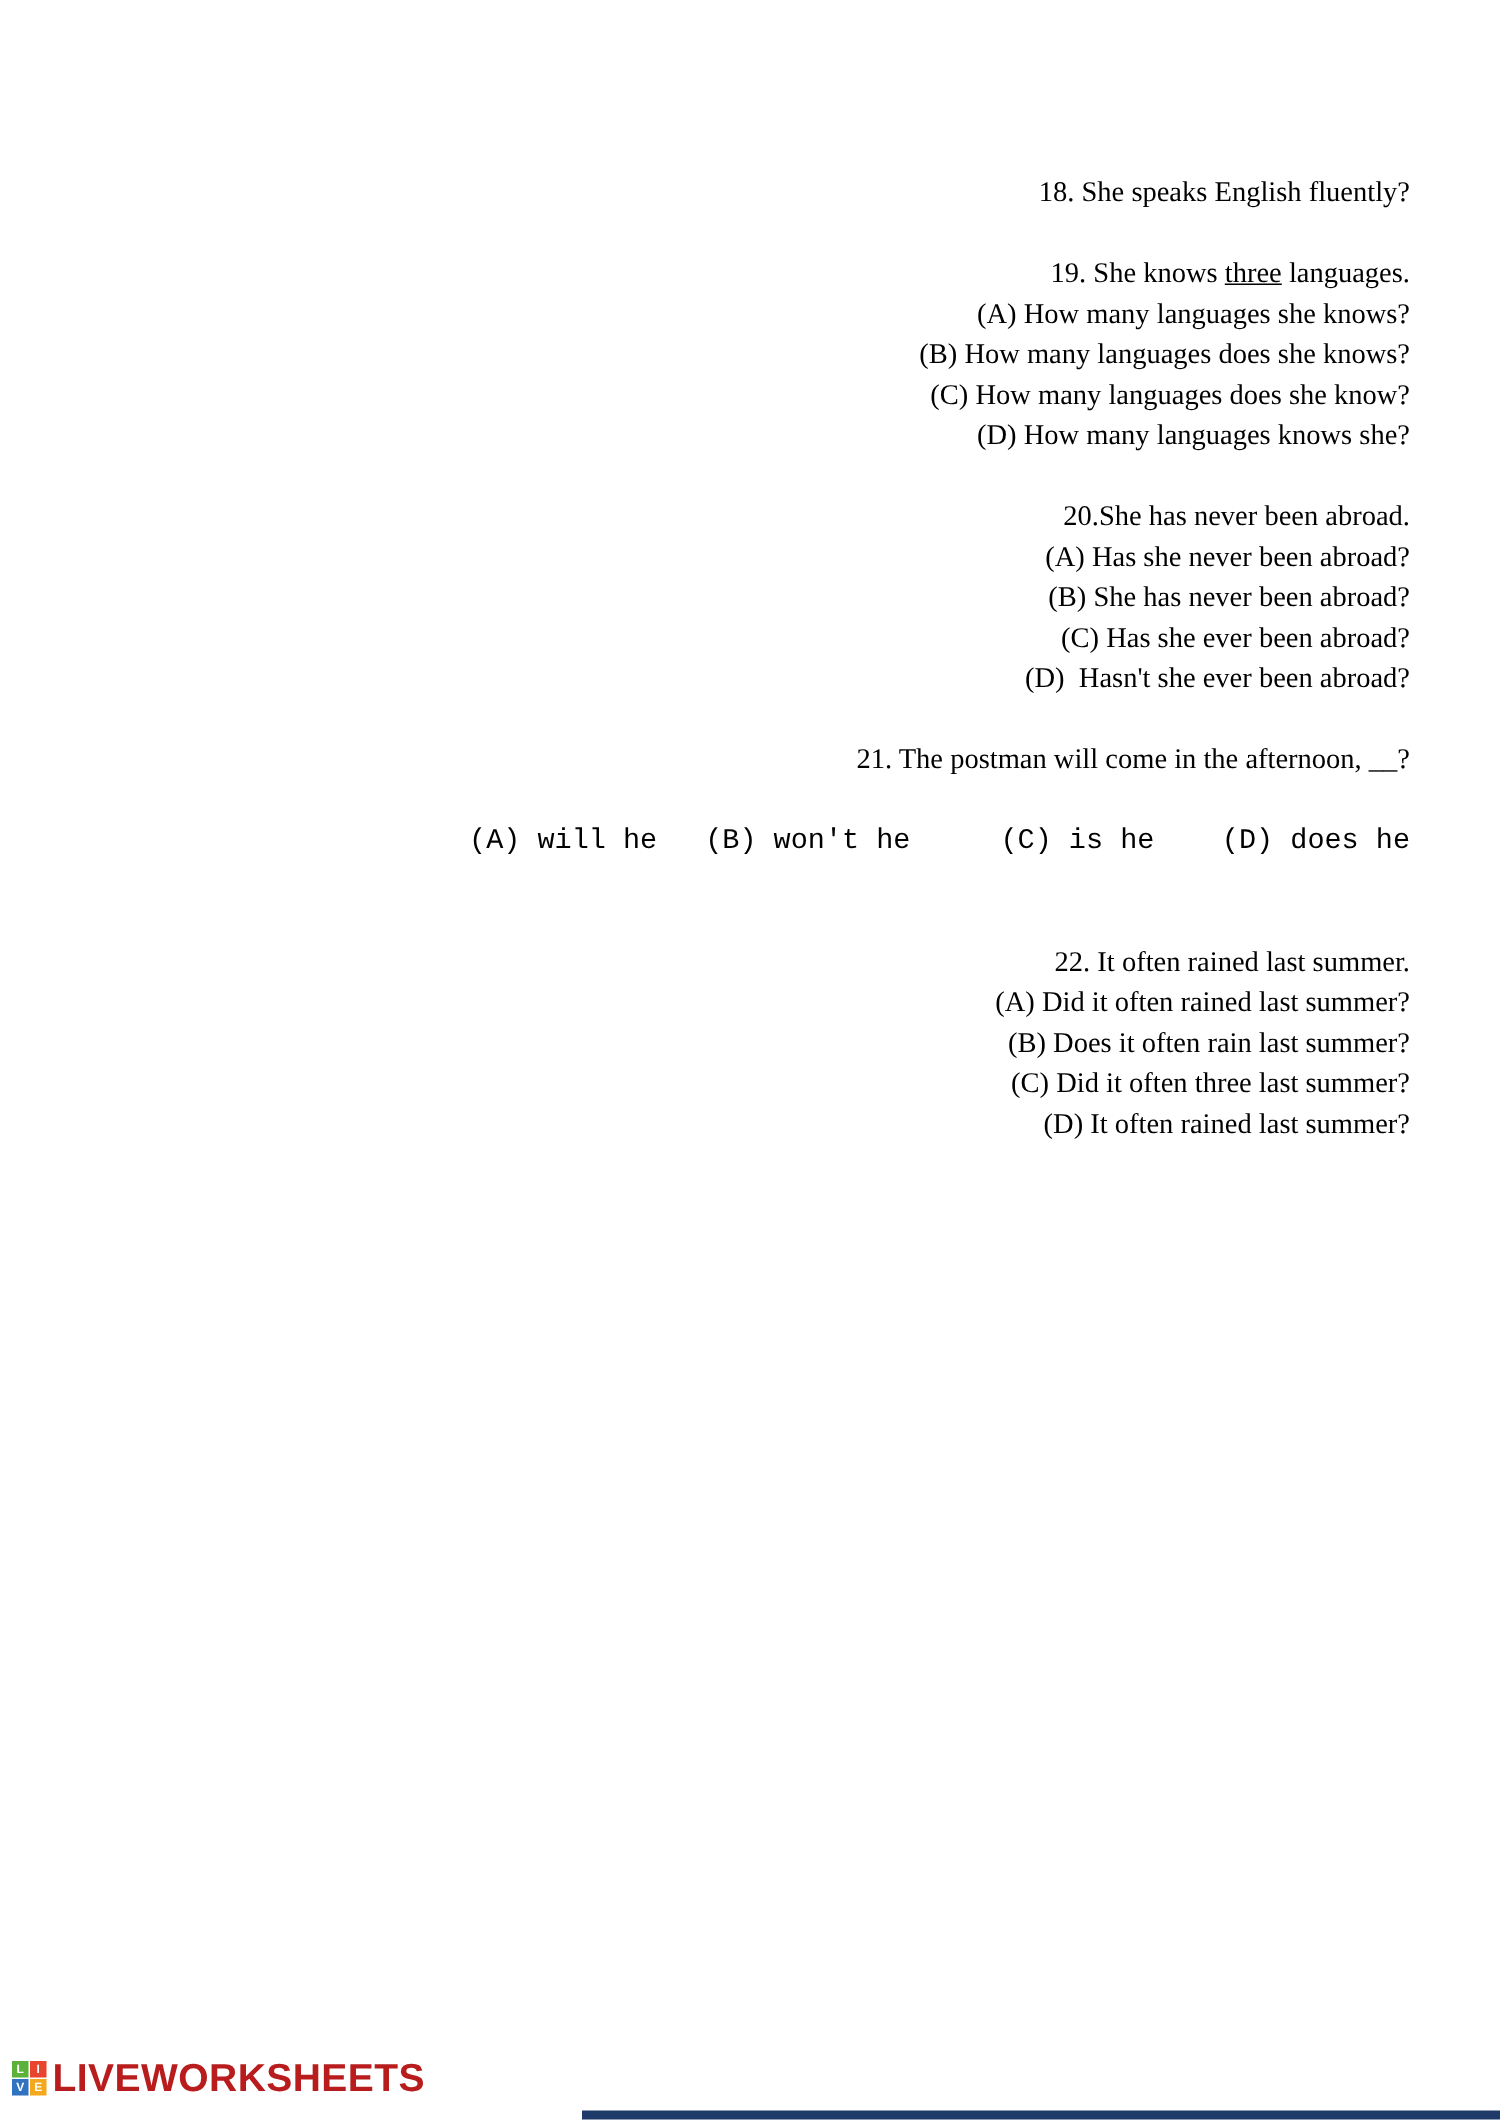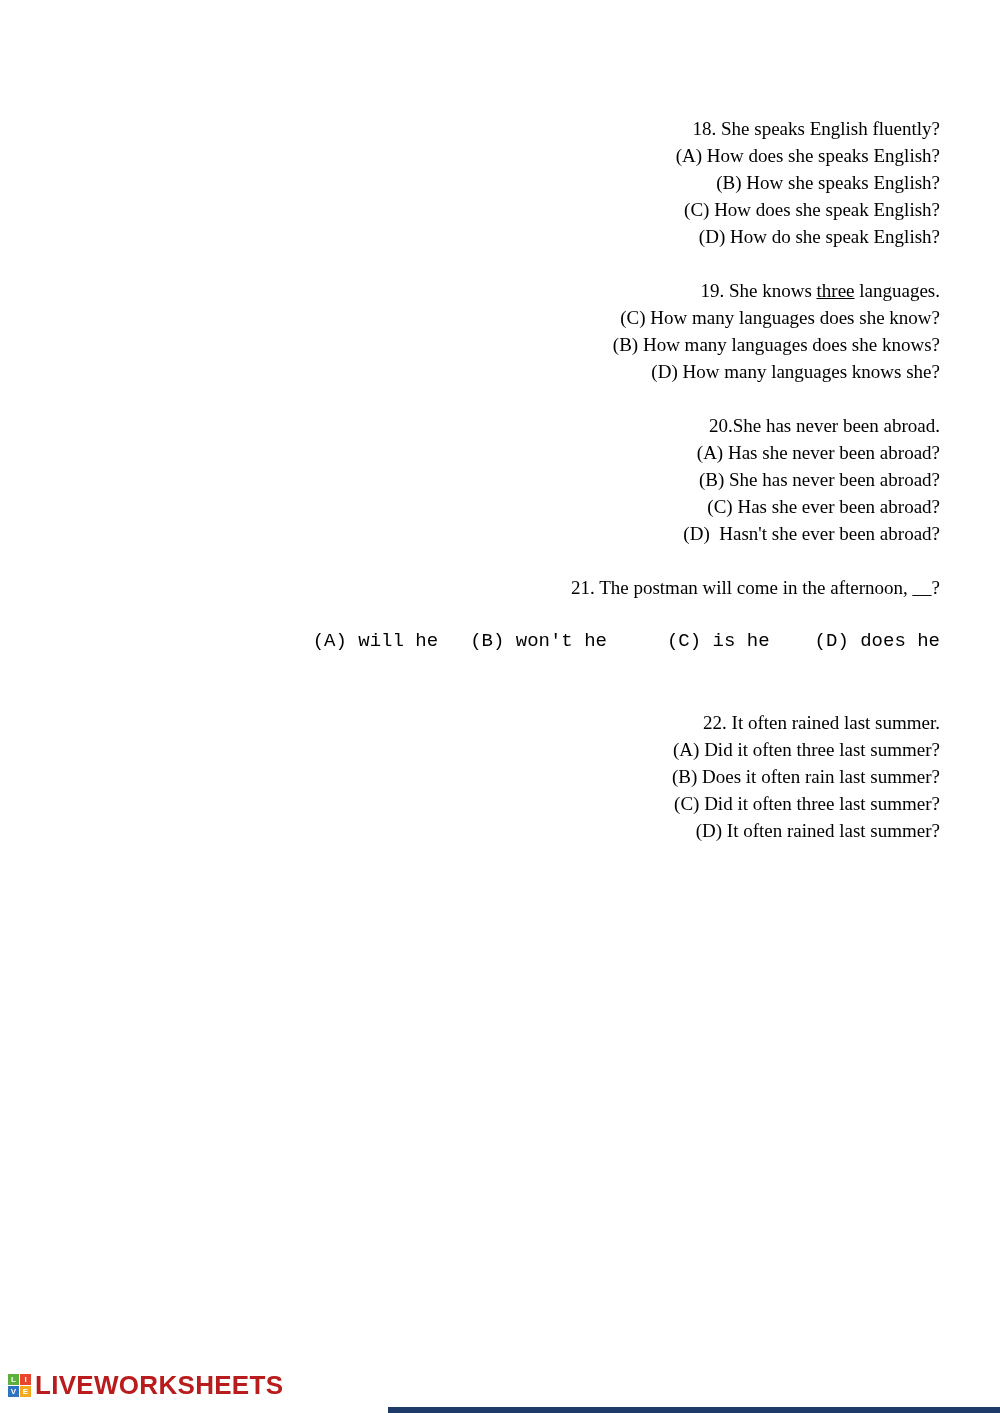--- a/index.html
+++ b/index.html
@@ -75,33 +75,28 @@
     height: 6px;
   }
 </style>
 </head>
 <body>
 
 <div class="page-content">
 
   <div class="question">
     <div class="stem"><span>18.</span><span> She speaks English fluently?</span></div>
-    <div class="options">
-      <div class="opt">(A) How does she speaks English?</div>
-      <div class="opt">(B) How she speaks English?</div>
-      <div class="opt">(C) How does she speak English?</div>
-      <div class="opt">(D) How do she speak English?</div>
-    </div>
   </div>
 
   <div class="question">
     <div class="stem"><span>19.</span><span> She knows </span><span class="u">three</span><span> languages.</span></div>
     <div class="options">
+      <div class="opt">(A) How many languages she knows?</div>
+      <div class="opt">(B) How many languages does she knows?</div>
       <div class="opt">(C) How many languages does she know?</div>
-      <div class="opt">(B) How many languages does she knows?</div>
       <div class="opt">(D) How many languages knows she?</div>
     </div>
   </div>
 
   <div class="question">
     <div class="stem"><span>20.</span><span>She has never been abroad.</span></div>
     <div class="options">
       <div class="opt">(A) Has she never been abroad?</div>
       <div class="opt">(B) She has never been abroad?</div>
       <div class="opt">(C) Has she ever been abroad?</div>
@@ -112,21 +107,21 @@
   <div class="question">
     <div class="stem"><span>21.</span><span> The postman will come in the afternoon, __?</span></div>
     <div class="inline-opts">
       <span class="inline-opt">(A) will he</span><span class="inline-opt">(B) won't he</span><span class="inline-opt">(C) is he</span><span class="inline-opt">(D) does he</span>
     </div>
   </div>
 
   <div class="question">
     <div class="stem"><span>22.</span><span> It often rained last summer.</span></div>
     <div class="options">
-      <div class="opt">(A) Did it often three last summer?</div>
+      <div class="opt">(A) Did it often rained last summer?</div>
       <div class="opt">(B) Does it often rain last summer?</div>
       <div class="opt">(C) Did it often three last summer?</div>
       <div class="opt">(D) It often rained last summer?</div>
     </div>
   </div>
 
 </div>
 
 <div class="footer">
   <span class="logo-grid">

